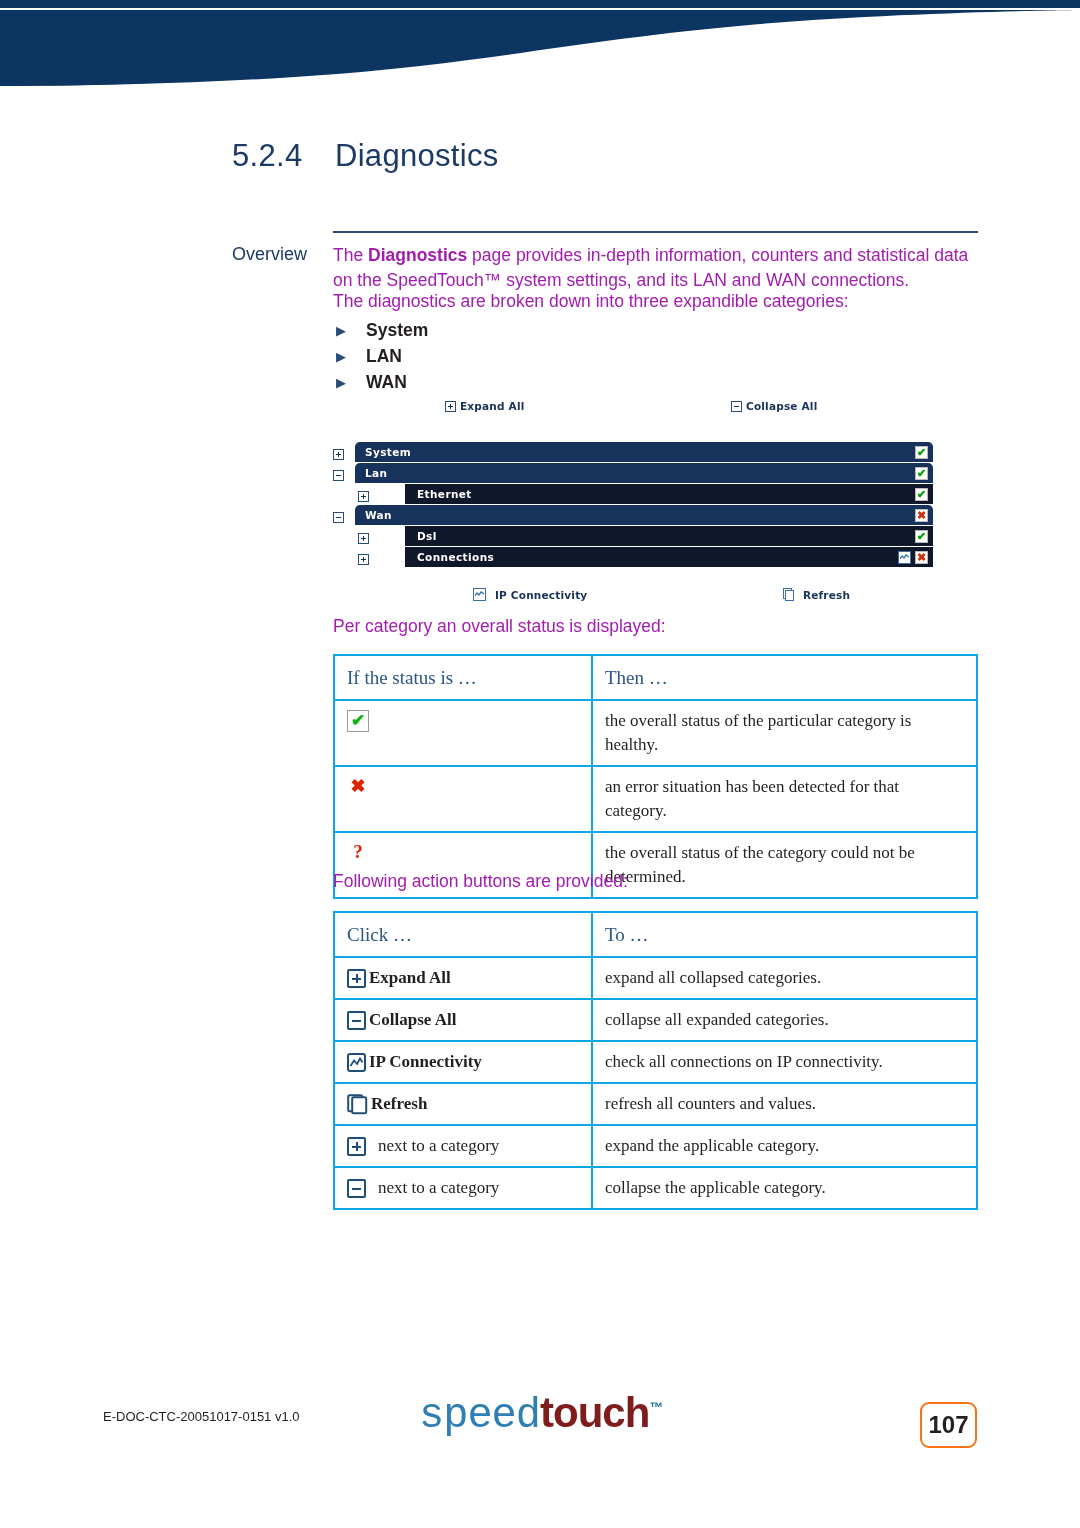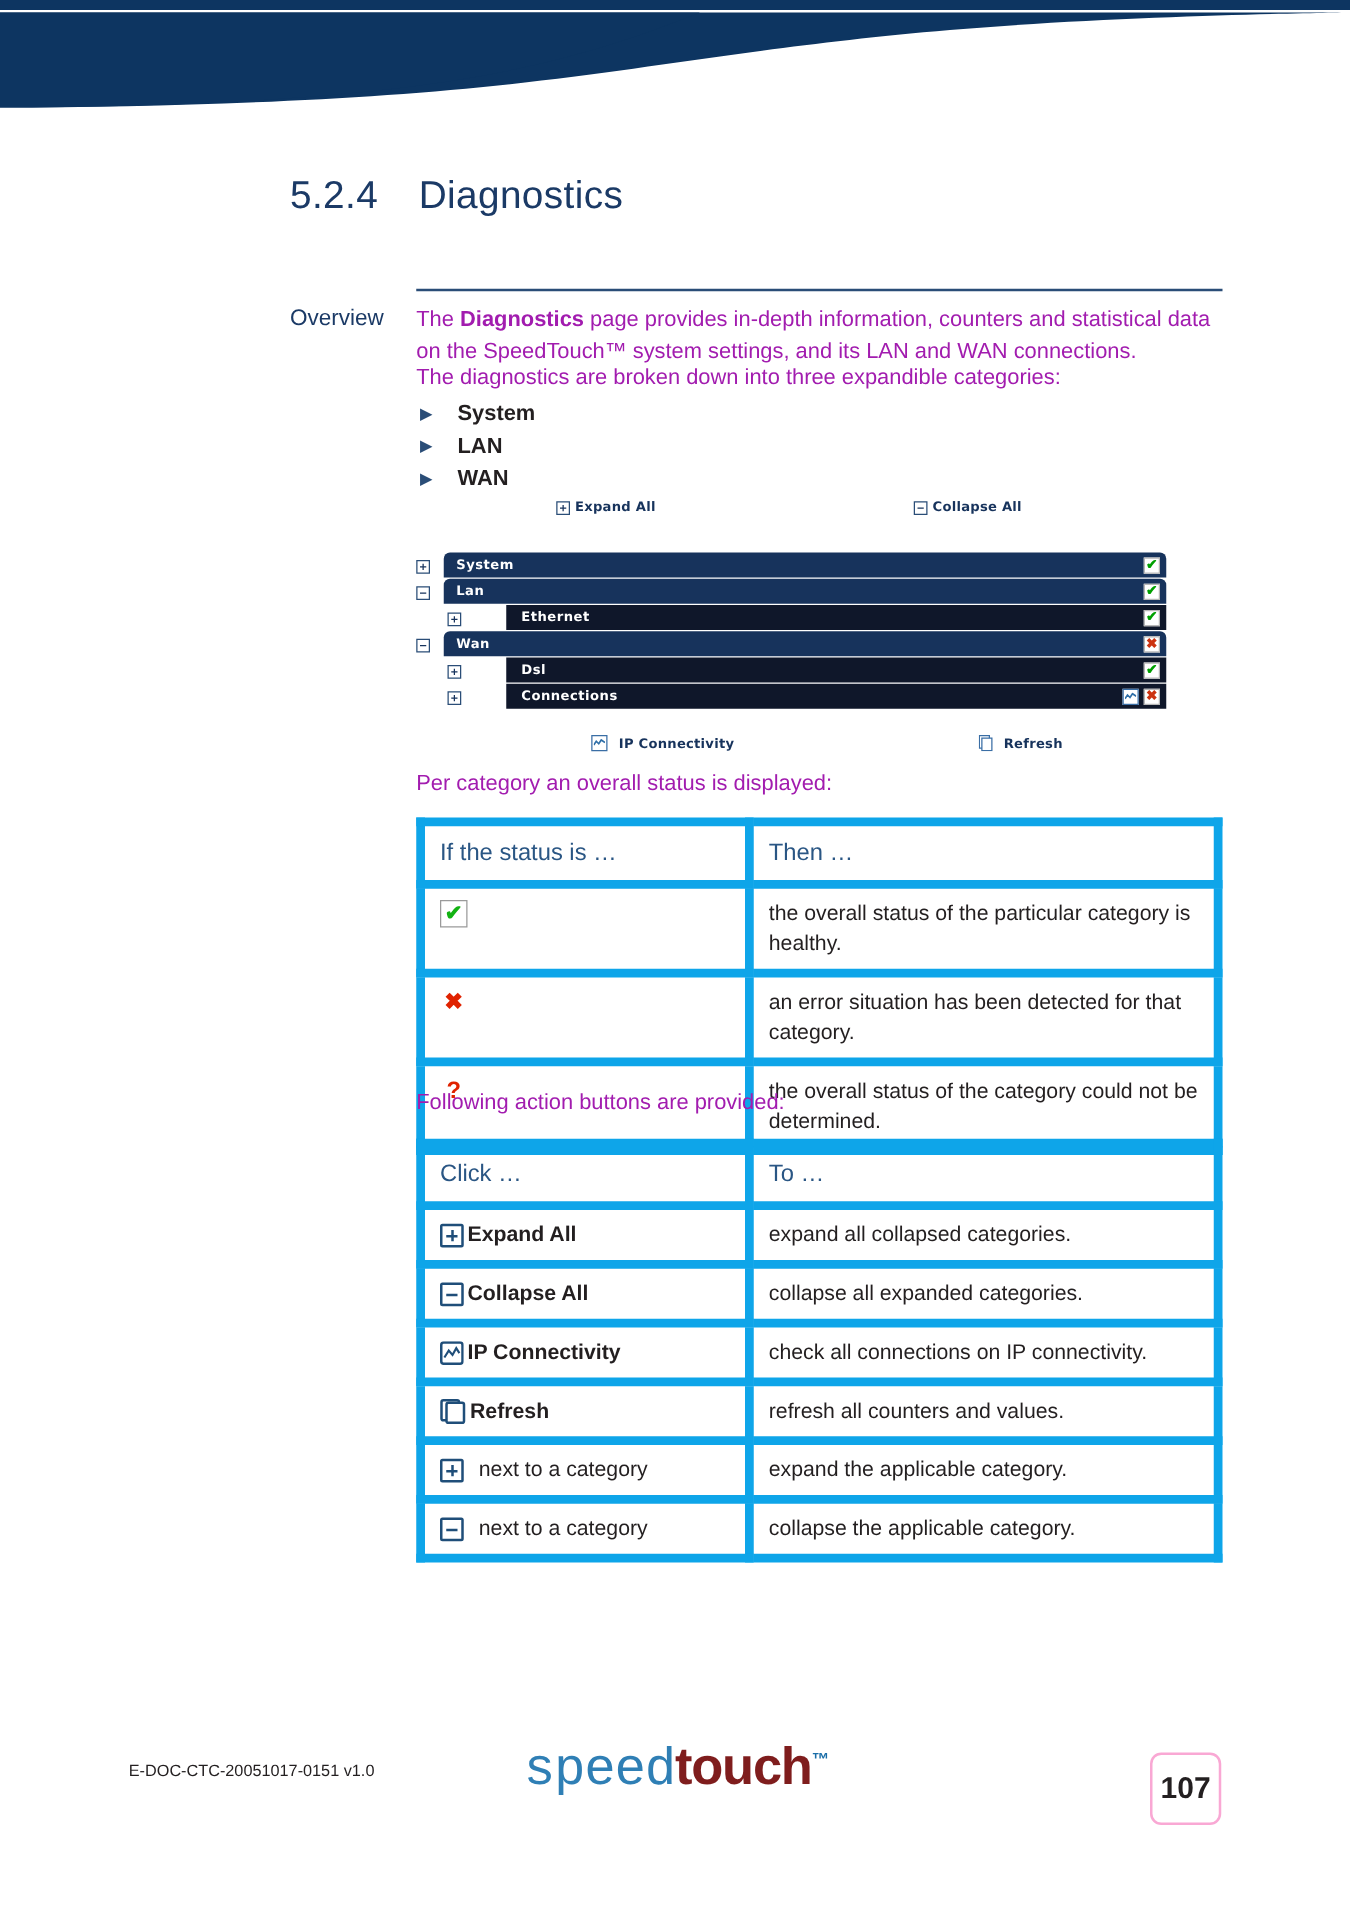--- a/index.html
+++ b/index.html
@@ -275,27 +275,28 @@
   .doc-table {
     position: absolute;
     left: 333px;
     width: 645px;
     border-collapse: collapse;
     font-size: 17px;
   }
   #table-status { top: 654px; }
   #table-actions { top: 911px; }
   .doc-table td, .doc-table th {
-    border: 7px solid #0ea5e9;
+    border: 2px solid #0ea5e9;
     text-align: left;
     vertical-align: top;
     padding: 8px 12px;
     line-height: 24px;
     color: #231f20;
     font-weight: normal;
+    font-family: Liberation Serif, serif;
   }
   .doc-table .col-a { width: 232px; }
   .doc-table thead th {
     color: #2a5684;
     font-size: 19px;
     padding-top: 9px;
     padding-bottom: 9px;
     line-height: 25px;
   }
   .doc-table tbody td { font-size: 17px; }
@@ -402,22 +403,22 @@
     font-size: 14px;
     vertical-align: super;
     font-weight: bold;
     letter-spacing: 0;
   }
   .page-box {
     position: absolute;
     left: 920px;
     top: 1402px;
     width: 57px;
-    height: 58px;
-    border: 2px solid #f9a8d4;
+    height: 46px;
+    border: 2px solid #f97316;
     border-radius: 9px;
     display: flex;
     align-items: center;
     justify-content: center;
     font-size: 24px;
     font-weight: bold;
     color: #231f20;
     box-sizing: border-box;
   }
 </style>

